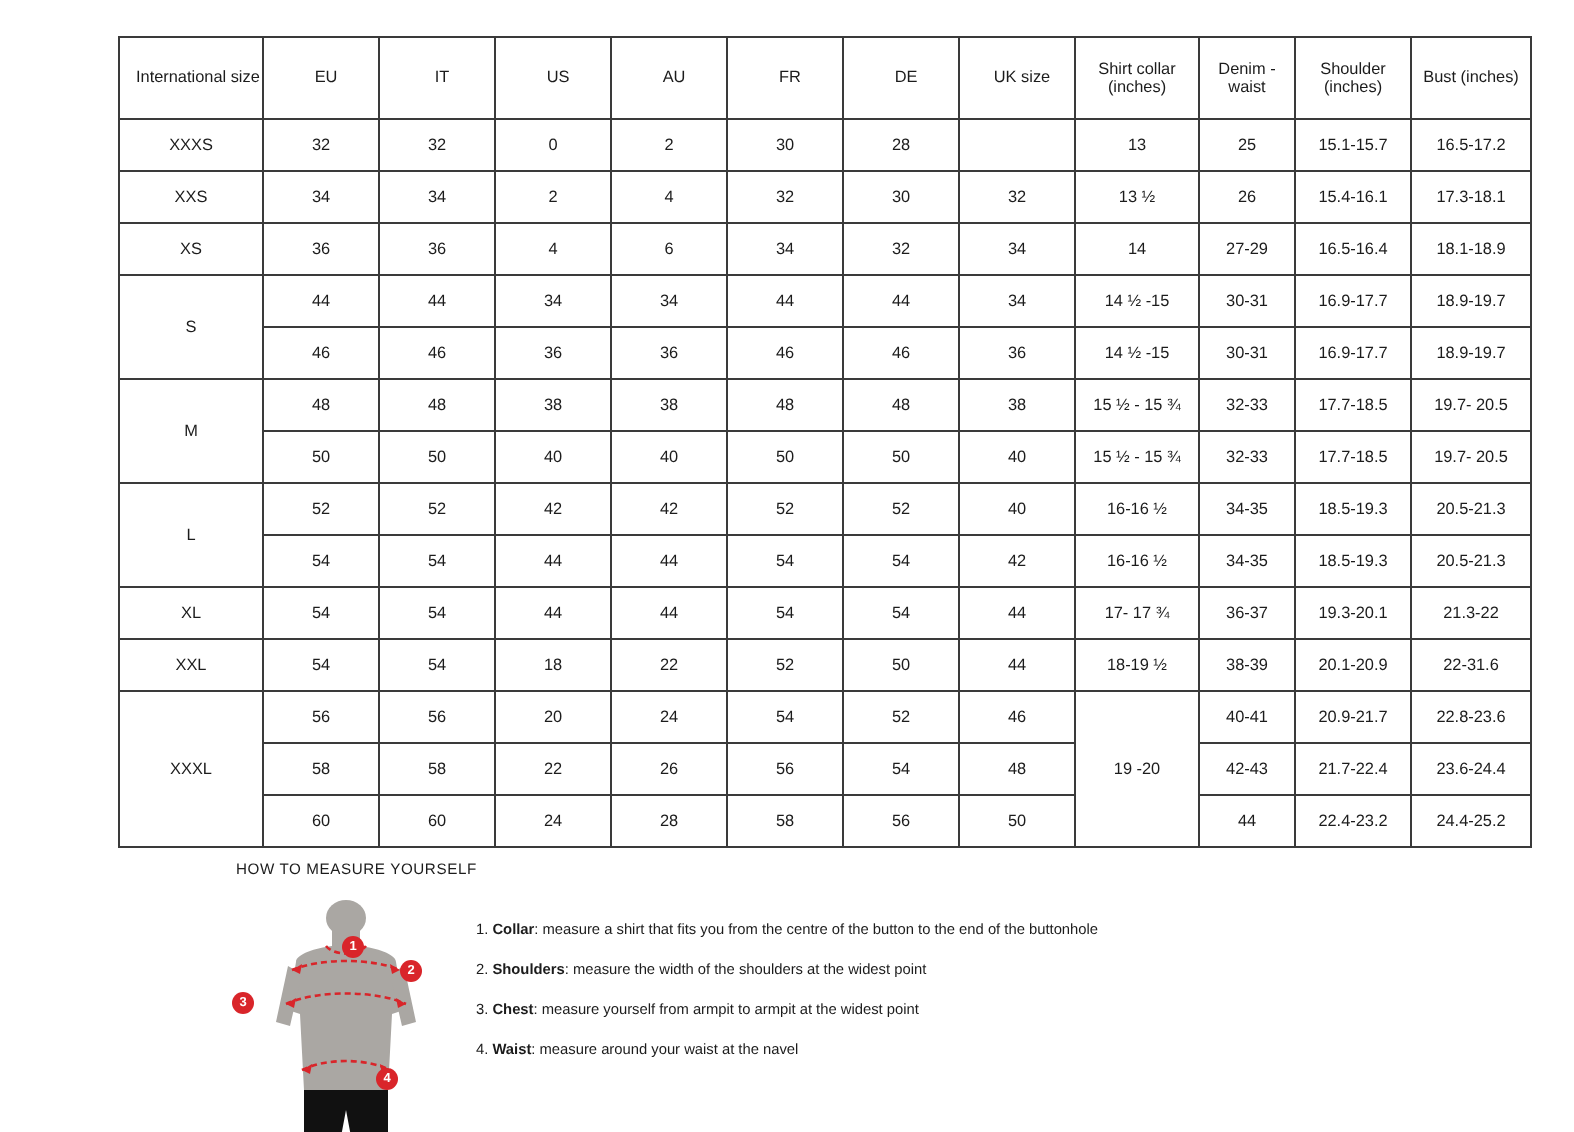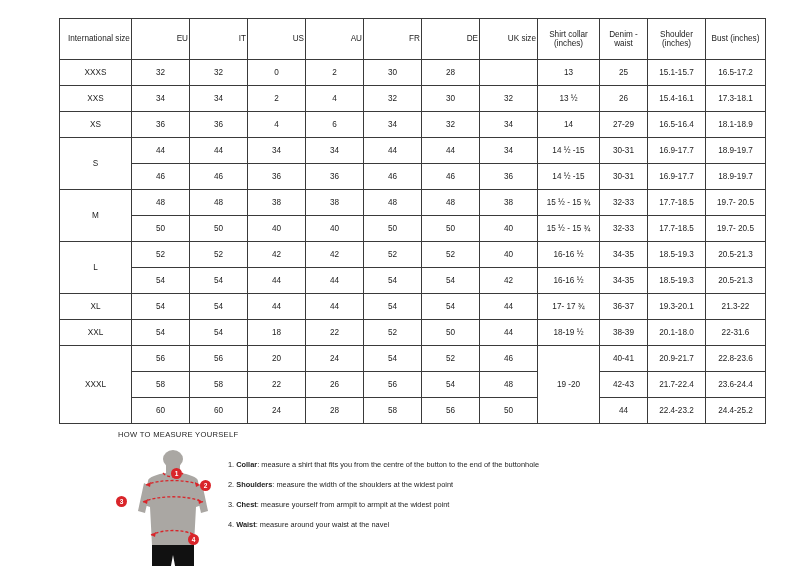--- a/index.html
+++ b/index.html
@@ -42,21 +42,21 @@
     height: 25px;
     padding: 0 1px;
     font-weight: normal;
     line-height: 1.15;
   }
   table.size-table thead th {
     height: 40px;
     font-size: 8.2px;
   }
   table.size-table thead th.th-left {
-    text-align: right;
+    text-align: center;
     padding-left: 6px;
   }
   table.size-table thead th.th-pad {
     text-align: left;
     padding-left: 8px;
   }
   td.group-label {
     font-size: 8.4px;
   }
   
@@ -91,20 +91,21 @@
     display: flex;
     align-items: flex-start;
   }
   .figure-box {
     position: relative;
     width: 110px;
     height: 125px;
     flex: 0 0 110px;
   }
   .steps {
+    margin-left: 10px;
     padding-top: 12px;
   }
   .step {
     font-size: 7.4px;
     color: #1c1c1c;
     margin-bottom: 11px;
     line-height: 1.2;
   }
   .step b { font-weight: bold; }
   .callout {
@@ -299,21 +300,21 @@
             <td class="group-label" rowspan="1">XXL</td>
             <td>54</td>
             <td>54</td>
             <td>18</td>
             <td>22</td>
             <td>52</td>
             <td>50</td>
             <td>44</td>
             <td>18-19 ½</td>
             <td>38-39</td>
-            <td>20.1-18.0</td>
+            <td>20.1-20.9</td>
             <td>22-31.6</td>
           </tr>
           <tr>
             <td class="group-label" rowspan="3">XXXL</td>
             <td>56</td>
             <td>56</td>
             <td>20</td>
             <td>24</td>
             <td>54</td>
             <td>52</td>

